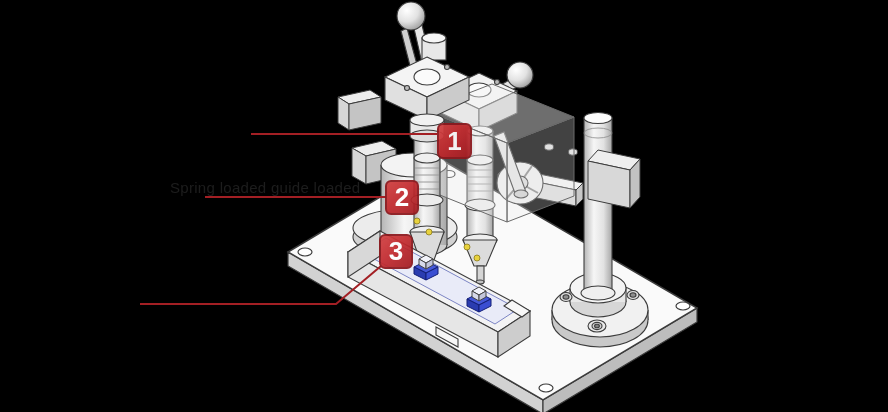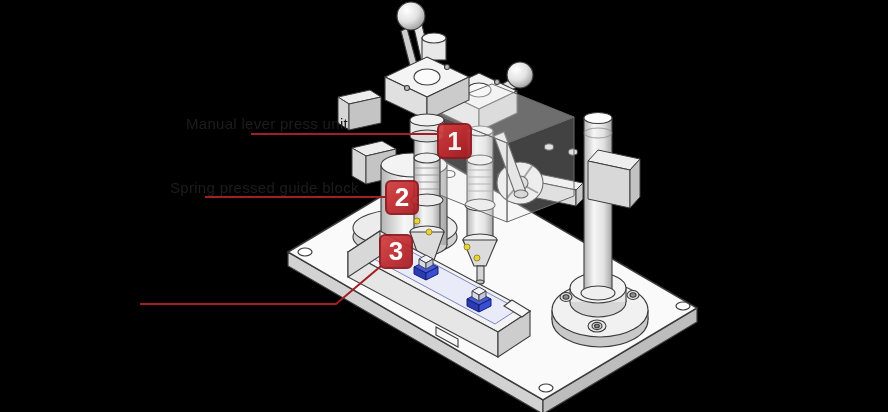--- a/index.html
+++ b/index.html
@@ -248,16 +248,15 @@
   <div class="callout" id="callout-1">
     <span>1</span>
   </div>
   <div class="callout" id="callout-2">
     <span>2</span>
   </div>
   <div class="callout" id="callout-3">
     <span>3</span>
   </div>
 
-  <div class="callout-label" id="label-1">Manual lever press unit</div>
-  <div class="callout-label" id="label-2">Spring pressed guide block</div>
+  <div class="callout-label" id="label-2">Spring loaded guide loaded</div>
 
 </div>
 
 </body></html>

